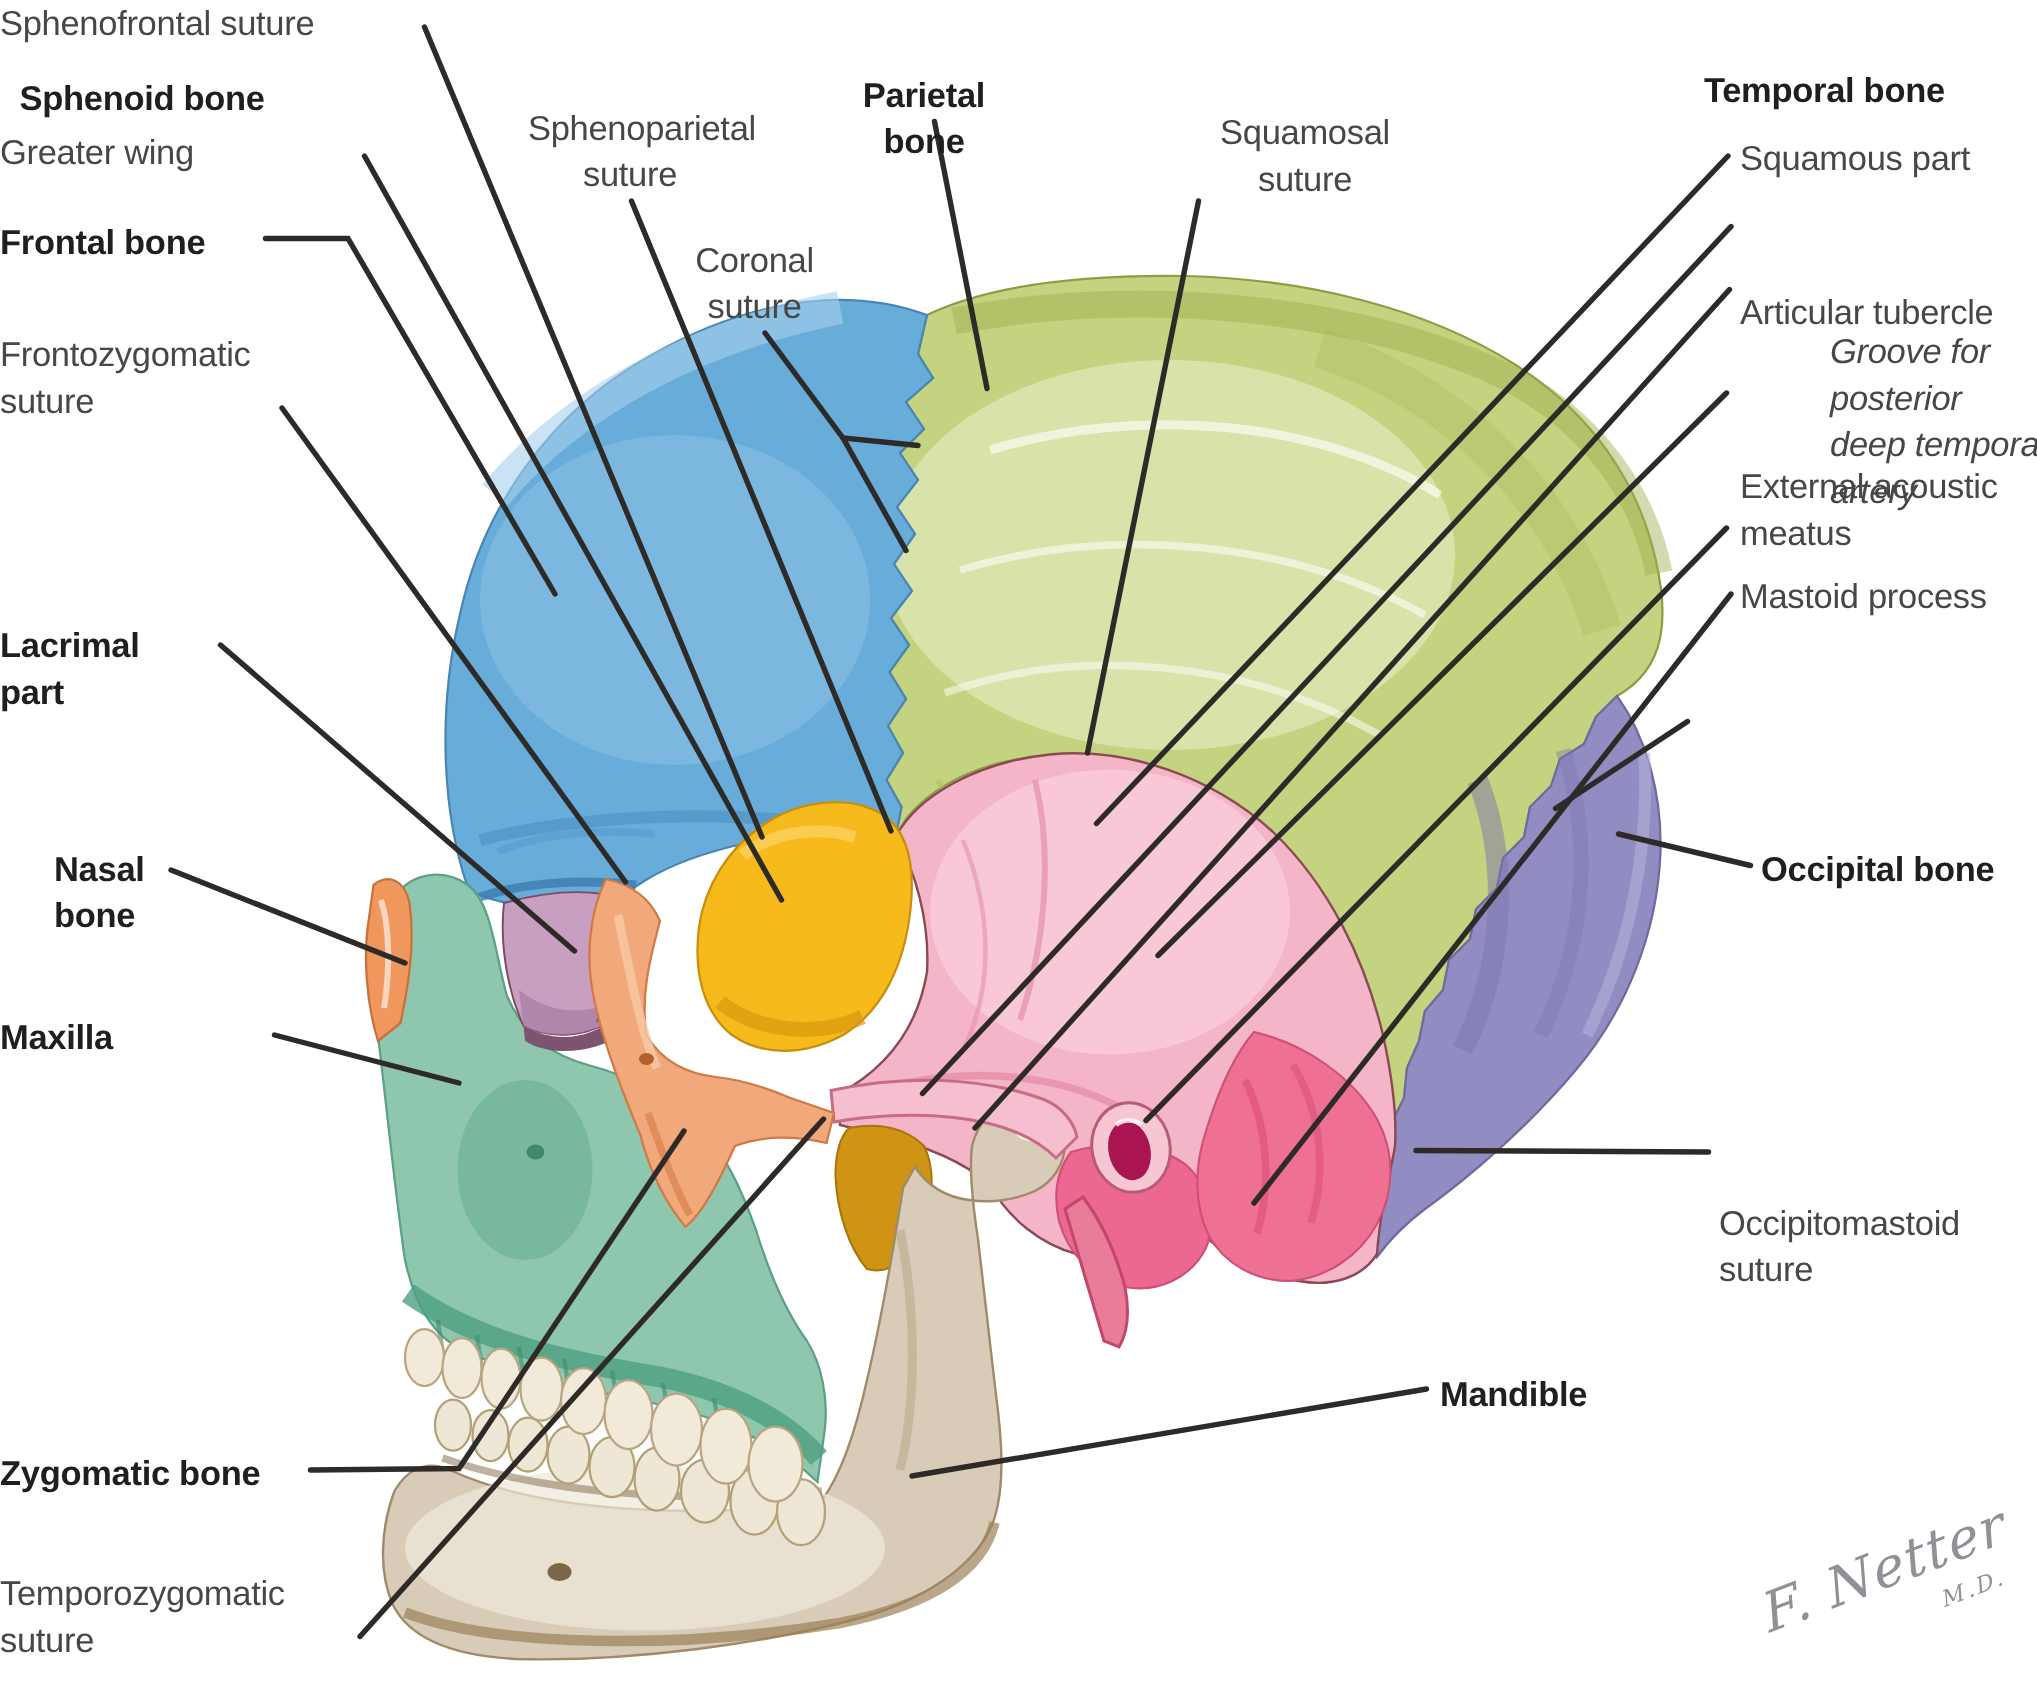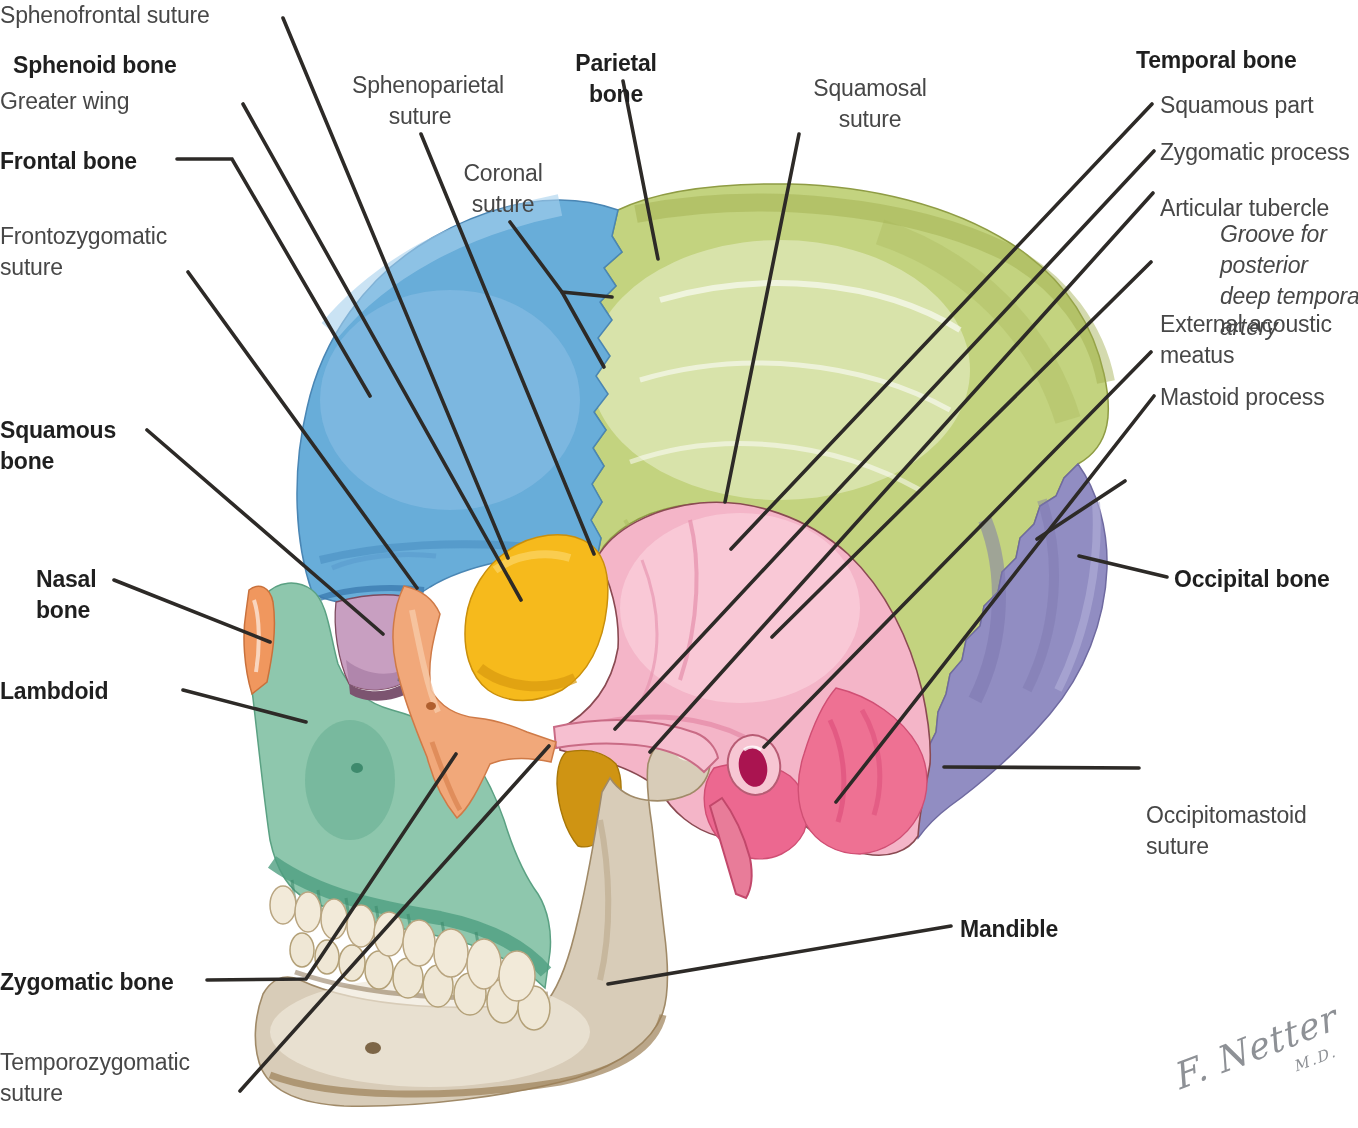--- a/index.html
+++ b/index.html
@@ -185,38 +185,37 @@
     <line x1="951" y1="926" x2="608" y2="984"></line>
   </g>
 </svg>
 
   <div class="lbl r" style="left:0;top:0;width:272px;">Sphenofrontal suture</div>
   <div class="lbl r bold" style="left:0;top:50px;width:197px;padding-left:13px;">Sphenoid bone</div>
   <div class="lbl r" style="left:0;top:86px;width:237px;">Greater wing</div>
   <div class="lbl r bold" style="left:0;top:146px;width:173px;">Frontal bone</div>
   <div class="lbl r" style="left:0;top:221px;width:182px;">Frontozygomatic
 suture</div>
-  <div class="lbl r bold" style="left:0;top:415px;width:140px;">Squamous bone</div>
+  <div class="lbl r bold" style="left:0;top:415px;width:140px;">Lacrimal part</div>
   <div class="lbl r bold" style="left:0;top:564px;width:110px;padding-left:36px;">Nasal bone</div>
-  <div class="lbl r bold" style="left:0;top:676px;width:177px;">Lambdoid</div>
+  <div class="lbl r bold" style="left:0;top:676px;width:177px;">Maxilla</div>
   <div class="lbl r bold" style="left:0;top:967px;width:200px;">Zygomatic bone</div>
   <div class="lbl r" style="left:0;top:1047px;width:233px;">Temporozygomatic
 suture</div>
 
   <div class="lbl c" style="left:352px;top:70px;width:136px;">Sphenoparietal
 suture</div>
   <div class="lbl c" style="left:448px;top:158px;width:110px;">Coronal
 suture</div>
   <div class="lbl c bold" style="left:556px;top:48px;width:120px;">Parietal bone</div>
   <div class="lbl c" style="left:772px;top:73px;width:120px;margin-left:38px;">Squamosal
 suture</div>
 
   <div class="lbl bold" style="left:1136px;top:45px;width:222px;">Temporal bone</div>
   <div class="lbl" style="left:1160px;top:90px;width:198px;">Squamous part</div>
-  <div class="lbl" style="left:1160px;top:137px;width:198px;">Zygomatic process</div>
   <div class="lbl" style="left:1160px;top:179px;width:198px;margin-top:14px;">Articular tubercle</div>
   <div class="lbl" style="left:1220px;top:219px;width:198px;font-style:italic;">Groove for posterior
 deep temporal artery</div>
   <div class="lbl" style="left:1160px;top:309px;width:198px;">External acoustic
 meatus</div>
   <div class="lbl" style="left:1160px;top:382px;width:198px;">Mastoid process</div>
   <div class="lbl bold" style="left:1174px;top:564px;width:184px;">Occipital bone</div>
   <div class="lbl" style="left:1146px;top:755px;width:212px;margin-top:45px;">Occipitomastoid
 suture</div>
   <div class="lbl bold" style="left:960px;top:914px;width:160px;">Mandible</div>

